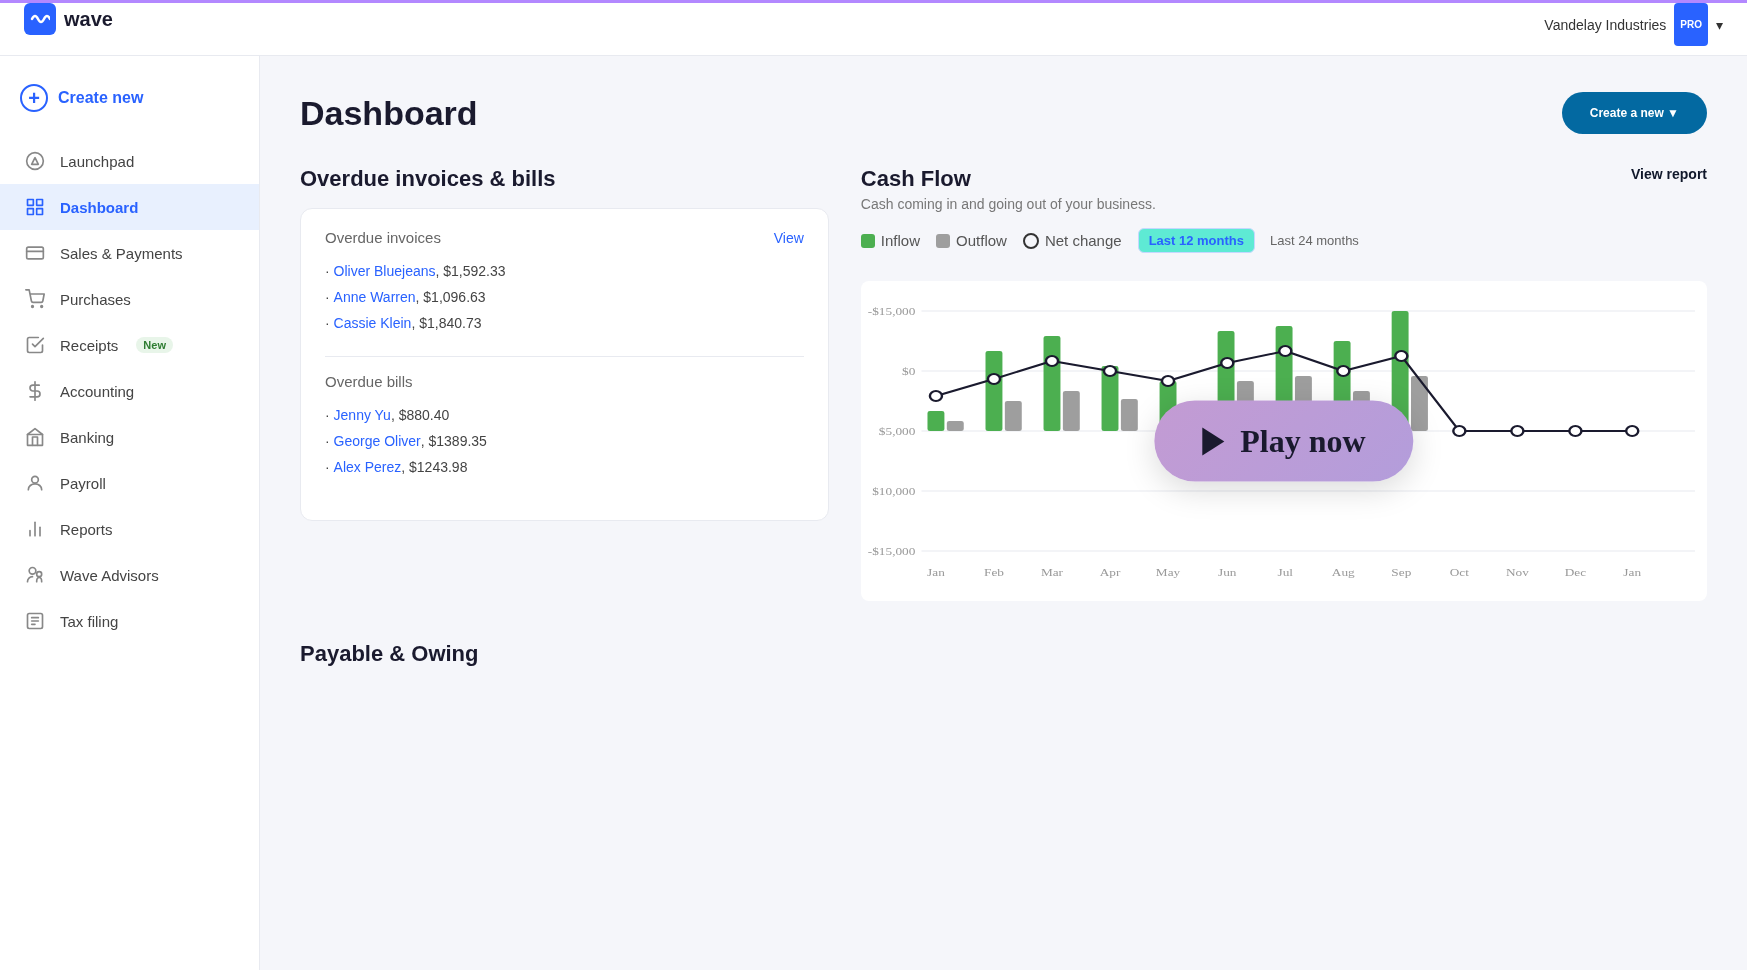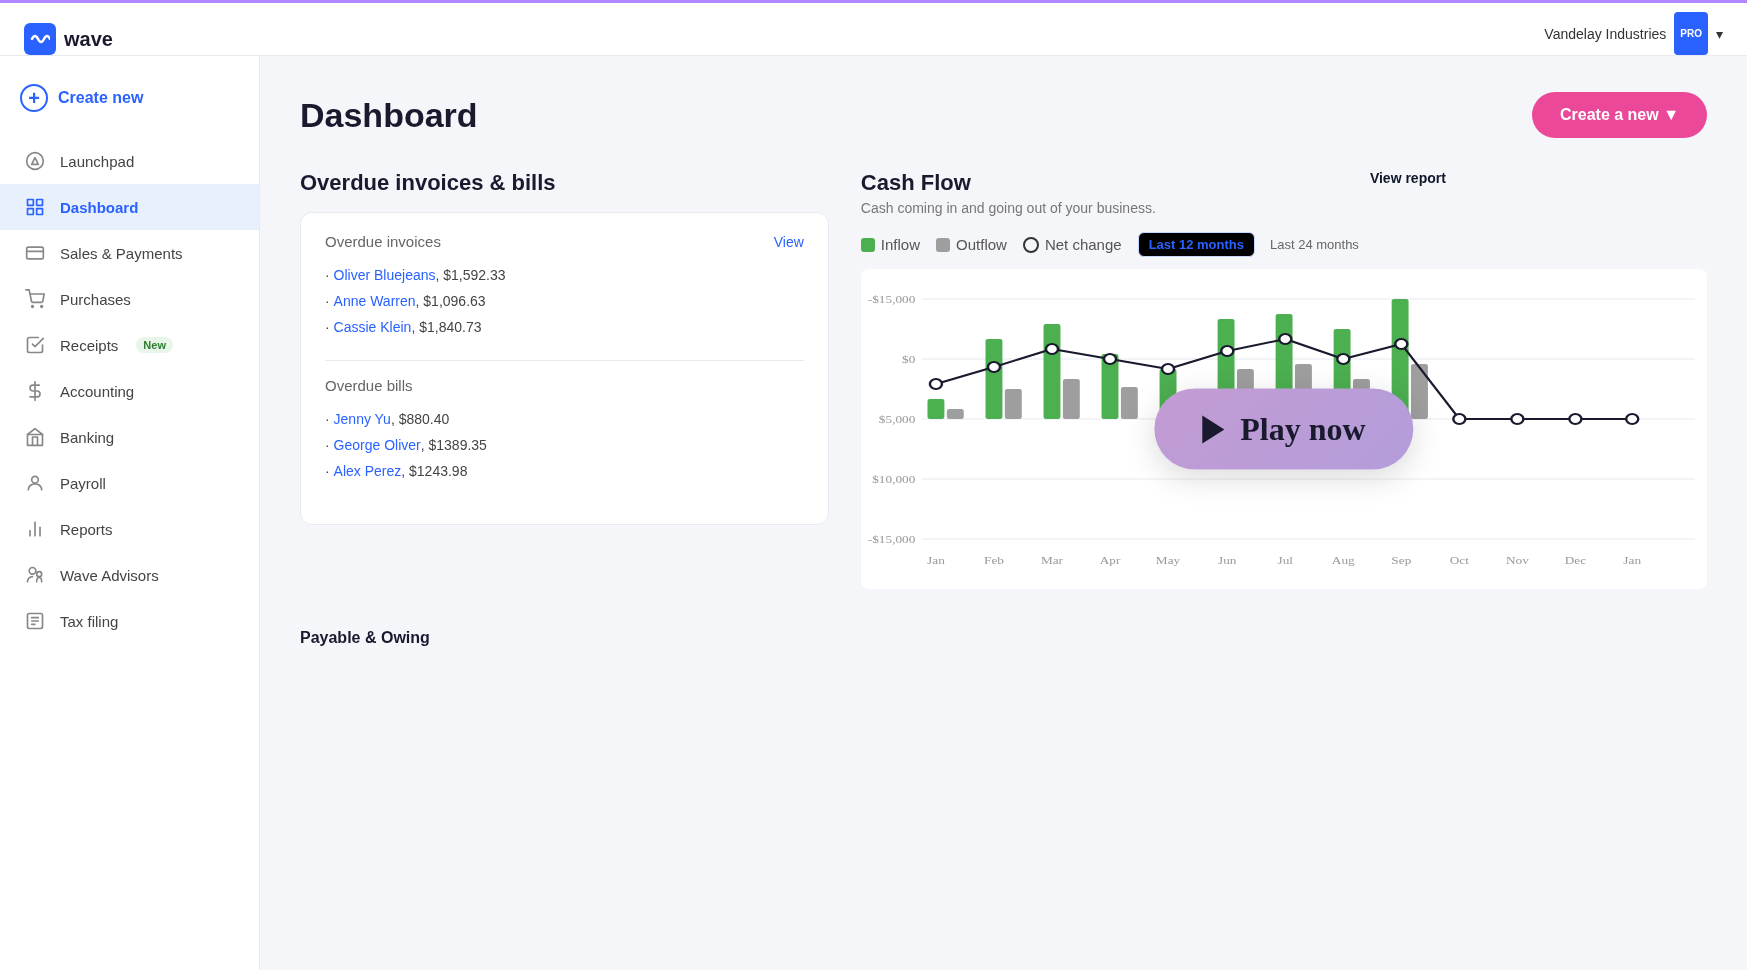--- a/index.html
+++ b/index.html
@@ -4,21 +4,21 @@
   <style>
     * { box-sizing: border-box; margin: 0; padding: 0; }
     body { font-family: -apple-system, BlinkMacSystemFont, 'Segoe UI', sans-serif; background: #f5f6fa; display: flex; flex-direction: column; height: 100vh; overflow: hidden; }
 
     
     .top-nav {
       background: white;
       border-bottom: 1px solid #e8eaf0;
       height: 56px;
       display: flex;
-      align-items: flex-end;
+      align-items: flex-start;
       justify-content: space-between;
       padding: 0 24px;
       flex-shrink: 0;
       border-top: 3px solid #b388ff;
     }
     .logo {
       display: flex;
       align-items: center;
       gap: 8px;
       font-size: 20px;
@@ -144,26 +144,26 @@
       align-items: center;
       justify-content: space-between;
       margin-bottom: 32px;
     }
     .page-title {
       font-size: 34px;
       font-weight: 700;
       color: #1a1a2e;
     }
     .create-new-header-btn {
-      background: #ec4899;
+      background: #0369a1;
       color: white;
       border: none;
       padding: 14px 28px;
       border-radius: 30px;
-      font-size: 16px;
+      font-size: 12px;
       font-weight: 600;
       cursor: pointer;
       display: flex;
       align-items: center;
       gap: 8px;
     }
 
     
     .dashboard-grid {
       display: grid;
@@ -231,21 +231,22 @@
       margin-bottom: 4px;
     }
     .cashflow-desc {
       font-size: 14px;
       color: #777;
       margin-bottom: 16px;
     }
     .cashflow-header {
       display: flex;
       align-items: flex-start;
-      margin-bottom: 12px;
+      justify-content: space-between;
+      margin-bottom: 28px;
     }
     .cashflow-meta {
       display: flex;
       align-items: center;
       gap: 16px;
       flex-wrap: wrap;
     }
     .legend-item {
       display: flex;
       align-items: center;
@@ -267,21 +268,21 @@
     .time-filter-btn {
       font-size: 13px;
       padding: 4px 10px;
       border-radius: 6px;
       cursor: pointer;
       border: 1px solid transparent;
       background: none;
       color: #666;
     }
     .time-filter-btn.active {
-      background: #000000;
+      background: #5eead4;
       color: #2962ff;
       border-color: #c5d8ff;
       font-weight: 600;
     }
     .view-report-link {
       color: #0f172a;
       font-size: 14px;
       font-weight: 600;
       cursor: pointer;
       background: none;
@@ -326,21 +327,21 @@
       font-size: 32px;
       font-weight: 700;
       color: #1a1a2e;
     }
 
     
     .payable-section {
       margin-top: 40px;
     }
     .payable-section h2 {
-      font-size: 16px;
+      font-size: 22px;
       font-weight: 700;
       color: #1a1a2e;
       margin-bottom: 24px;
     }
 
     
     .chart-svg { width: 100%; height: 100%; }
   </style>
 </head>
 <body>

